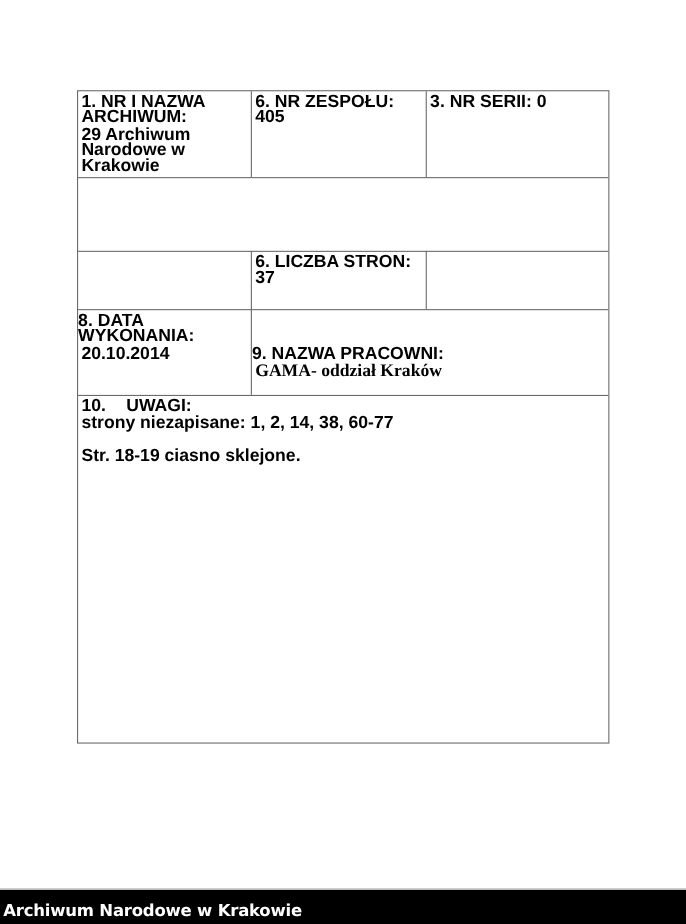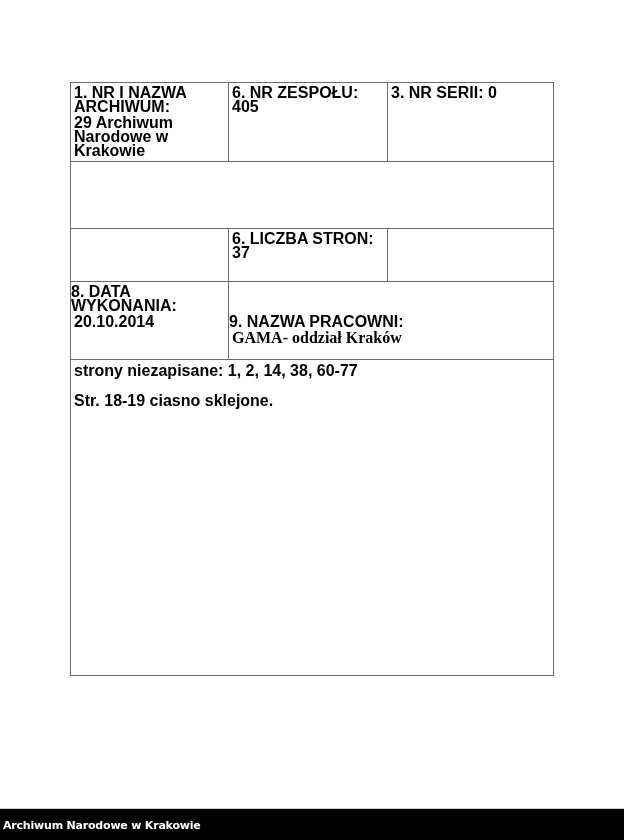--- a/index.html
+++ b/index.html
@@ -17,21 +17,21 @@
     .hline { position: absolute; height: 1px; background: #6b6b6b; }
     .vline { position: absolute; width: 1px; background: #6b6b6b; }
     .lbl { font-weight: bold; }
     .ital { font-weight: bold; }
     .val { font-weight: bold; display: block; }
     .footer {
       position: absolute; left: 0; top: 808px; width: 624px; height: 32px; background: #000;
       border-top: 1px solid #cfcfcf; box-sizing: border-box;
     }
     .footer span {
-      position: absolute; left: 3px; top: 10px; color: #fff; font-size: 11px;
+      position: absolute; left: 3px; top: 10px; color: #fff; font-size: 15px;
       font-family: "DejaVu Sans", sans-serif; font-weight: bold; letter-spacing: -0.2px; text-align: right;
     }
   </style>
 </head>
 <body>
 
 <div class="form">
 
   <div class="hline" style="left:0;top:78px;width:482px;"></div>
   <div class="hline" style="left:0;top:145px;width:482px;"></div>
@@ -66,20 +66,24 @@
   <div class="cell" style="left:0px;top:202px;width:155px;">
     <span class="lbl">8. DATA WYKONANIA:</span>
     <span class="val" style="margin-top:2px;padding-left:3px;">20.10.2014</span>
   </div>
   <div class="cell" style="left:158px;top:215px;width:320px;margin-top:17px;">
     <span class="lbl">9. NAZWA PRACOWNI:</span>
     <span class="val" style="margin-top:2px;padding-left:3px;font-family:Liberation Serif, serif;">GAMA- oddział Kraków</span>
   </div>
 
   <div class="cell" style="left:3px;top:280px;width:478px;">
+    <div>
+      <span class="lbl">10.</span>
+      <span class="lbl" style="margin-left:14px;">UWAGI:</span>
+    </div>
     <span class="val" style="margin-top:1px;">strony niezapisane: 1, 2, 14, 38, 60-77</span>
     <span class="val" style="margin-top:16px;">Str. 18-19 ciasno sklejone.</span>
   </div>
 </div>
 
 <div class="footer">
   <span>Archiwum Narodowe w Krakowie</span>
 </div>
 
 </body></html>

